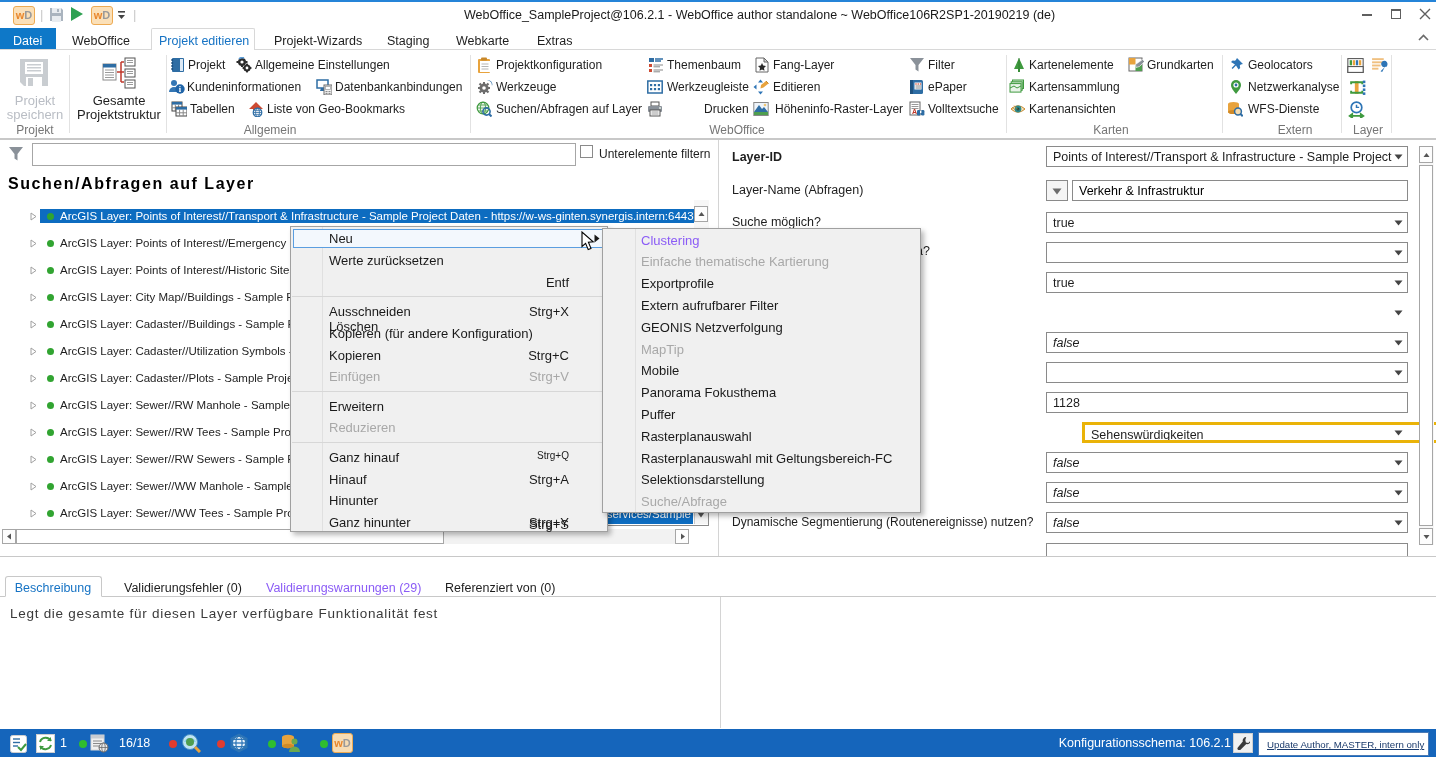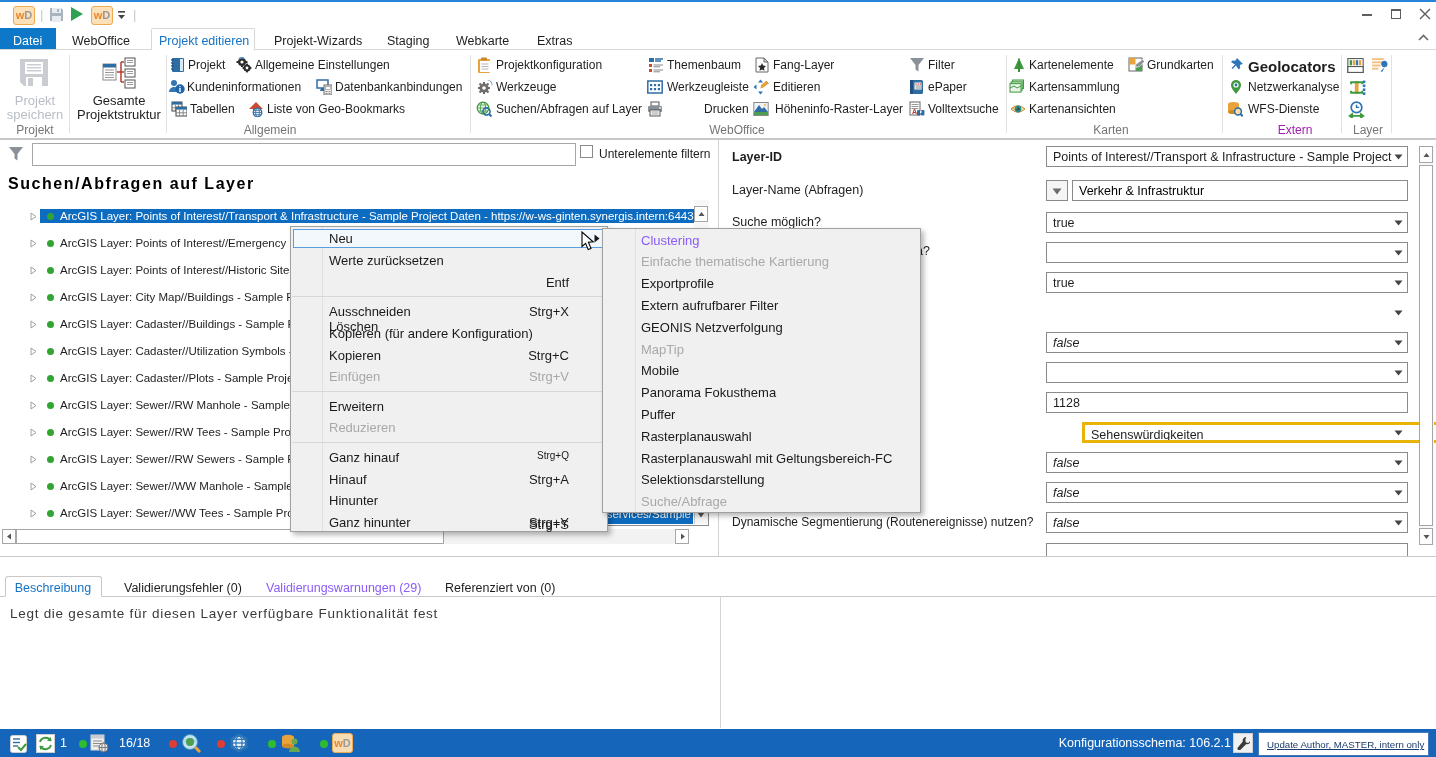--- a/index.html
+++ b/index.html
@@ -23,20 +23,21 @@
     </svg>
 <svg class="ab" style="left:69px;top:6px" width="16" height="16" viewBox="0 0 16 16">
       <path d="M2 1 L14 8 L2 15 z" fill="#2ea152"></path>
     </svg>
 <div class="ab" style="left:91px;top:6px;width:22px;height:19px;background:#fbe0b8;border:1px solid #edAa52;border-radius:3px;font-size:11px;color:#e8862c;font-weight:bold;text-align:center;line-height:17px;">w<span style="color:#9a9a9a;">D</span></div>
 <svg class="ab" style="left:117px;top:10px" width="9" height="10" viewBox="0 0 9 10">
       <rect x="1" y="1" width="7" height="1.6" fill="#444"></rect>
       <path d="M1 5 L8 5 L4.5 9 z" fill="#444"></path>
     </svg>
 <div class="tx" style="left:133px;top:7px;font-size:13px;color:#c9c9c9;font-weight:normal;">|</div>
+<div class="tx" style="left:464px;top:8px;font-size:12.5px;color:#1a1a1a;font-weight:normal;">WebOffice_SampleProject@106.2.1 - WebOffice author standalone ~ WebOffice106R2SP1-20190219 (de)</div>
 <div class="ab" style="left:1362px;top:14px;width:10px;height:2px;background:#5f5f5f;"></div>
 <div class="ab" style="left:1391px;top:9px;width:10px;height:10px;border:1px solid #5f5f5f;border-top:2px solid #5f5f5f;"></div>
 <svg class="ab" style="left:1419px;top:8px" width="12" height="12" viewBox="0 0 12 12">
       <path d="M1 1 L11 11 M11 1 L1 11" stroke="#5f5f5f" stroke-width="1.4"></path>
     </svg>
 <div class="ab" style="left:0px;top:28px;width:1436px;height:22px;background:#ffffff;"></div>
 <div class="ab" style="left:0px;top:49px;width:1436px;height:1px;background:#d8d8d8;"></div>
 <div class="ab" style="left:0px;top:28px;width:56px;height:21px;background:#0e78c8;"></div>
 <div class="tx" style="left:13px;top:34px;font-size:12.5px;color:#ffffff;font-weight:normal;">Datei</div>
 <div class="tx" style="left:72px;top:34px;font-size:12.5px;color:#1e1e1e;font-weight:normal;">WebOffice</div>
@@ -55,21 +56,21 @@
 <div class="ab" style="left:166px;top:55px;width:1px;height:78px;background:#e2e2e2;"></div>
 <div class="ab" style="left:470px;top:55px;width:1px;height:78px;background:#e2e2e2;"></div>
 <div class="ab" style="left:1006px;top:55px;width:1px;height:78px;background:#e2e2e2;"></div>
 <div class="ab" style="left:1222px;top:55px;width:1px;height:78px;background:#e2e2e2;"></div>
 <div class="ab" style="left:1341px;top:55px;width:1px;height:78px;background:#e2e2e2;"></div>
 <div class="ab" style="left:1391px;top:55px;width:1px;height:78px;background:#e2e2e2;"></div>
 <div class="tx" style="left:35px;top:123px;font-size:12px;color:#767676;font-weight:normal;transform:translateX(-50%);">Projekt</div>
 <div class="tx" style="left:270px;top:123px;font-size:12px;color:#767676;font-weight:normal;transform:translateX(-50%);">Allgemein</div>
 <div class="tx" style="left:737px;top:123px;font-size:12px;color:#767676;font-weight:normal;transform:translateX(-50%);">WebOffice</div>
 <div class="tx" style="left:1111px;top:123px;font-size:12px;color:#767676;font-weight:normal;transform:translateX(-50%);">Karten</div>
-<div class="tx" style="left:1281px;top:123px;font-size:12px;color:#a21caf;font-weight:normal;transform:translateX(-50%);padding-left:28px;">Extern</div>
+<div class="tx" style="left:1281px;top:123px;font-size:12px;color:#737373;font-weight:normal;transform:translateX(-50%);padding-left:28px;">Extern</div>
 <div class="tx" style="left:1368px;top:123px;font-size:12px;color:#767676;font-weight:normal;transform:translateX(-50%);">Layer</div>
 <svg class="ab" style="left:18px;top:57px" width="32" height="31" viewBox="0 0 32 31">
       <path d="M2 2 h28 v27 h-24 l-4 -4 z" fill="#c9cdd1"></path>
       <rect x="7" y="5" width="18" height="12" fill="#fff"></rect>
       <rect x="9" y="7" width="14" height="1.5" fill="#c9cdd1"></rect>
       <rect x="9" y="10" width="14" height="1.5" fill="#c9cdd1"></rect>
       <rect x="9" y="13" width="14" height="1.5" fill="#c9cdd1"></rect>
       <rect x="8" y="20" width="16" height="9" fill="#fff"></rect>
       <rect x="10" y="21" width="5" height="8" fill="#c9cdd1"></rect>
     </svg>
@@ -345,21 +346,21 @@
 <svg class="ab" style="left:1010px;top:101px" width="16" height="16" viewBox="0 0 16 16">
       <path d="M1 8 Q8 1.5 15 8 Q8 14.5 1 8 z" fill="#f5e3c0" stroke="#c8882a"></path>
       <circle cx="8" cy="8" r="3.4" fill="#2e8a8a"></circle>
       <circle cx="8" cy="8" r="1.5" fill="#1a4848"></circle>
       <path d="M2 6 l3 3 M4 4.5 l4 4" stroke="#c8882a" stroke-width="0.7"></path>
     </svg>
 <div class="tx" style="left:1029px;top:102px;font-size:12px;color:#1e1e1e;font-weight:normal;">Kartenansichten</div>
 <svg class="ab" style="left:1228px;top:57px" width="16" height="16" viewBox="0 0 16 16">
       <path d="M9 1 l6 6 l-2.2 0.6 l-1 1 l0.4 2.4 l-1.6 1.6 l-2.6 -4 l-3.4 3.4 l-1 -1 l3.4 -3.4 l-4 -2.6 l1.6 -1.6 l2.4 0.4 l1 -1 z" fill="#2e75b6"></path>
     </svg>
-<div class="tx" style="left:1248px;top:58px;font-size:15px;color:#1e1e1e;font-weight:bold;">Geolocators</div>
+<div class="tx" style="left:1248px;top:58px;font-size:12px;color:#1e1e1e;font-weight:normal;">Geolocators</div>
 <svg class="ab" style="left:1228px;top:79px" width="16" height="16" viewBox="0 0 16 16">
       <path d="M8 1 a5 5 0 0 1 5 5 c0 3.5 -5 9 -5 9 c0 0 -5 -5.5 -5 -9 a5 5 0 0 1 5 -5 z" fill="#3f9a3f"></path>
       <circle cx="8" cy="6" r="2.6" fill="#fff"></circle>
       <circle cx="8" cy="6" r="1.4" fill="#2e6da4"></circle>
     </svg>
 <div class="tx" style="left:1248px;top:80px;font-size:12px;color:#1e1e1e;font-weight:normal;">Netzwerkanalyse</div>
 <svg class="ab" style="left:1227px;top:101px" width="16" height="16" viewBox="0 0 16 16">
       <ellipse cx="6.5" cy="3" rx="5.5" ry="2" fill="#e8a33d"></ellipse>
       <path d="M1 3 v8 a5.5 2 0 0 0 11 0 v-8" fill="#e8a33d"></path>
       <ellipse cx="6.5" cy="11" rx="5.5" ry="2" fill="#d08a28"></ellipse>

